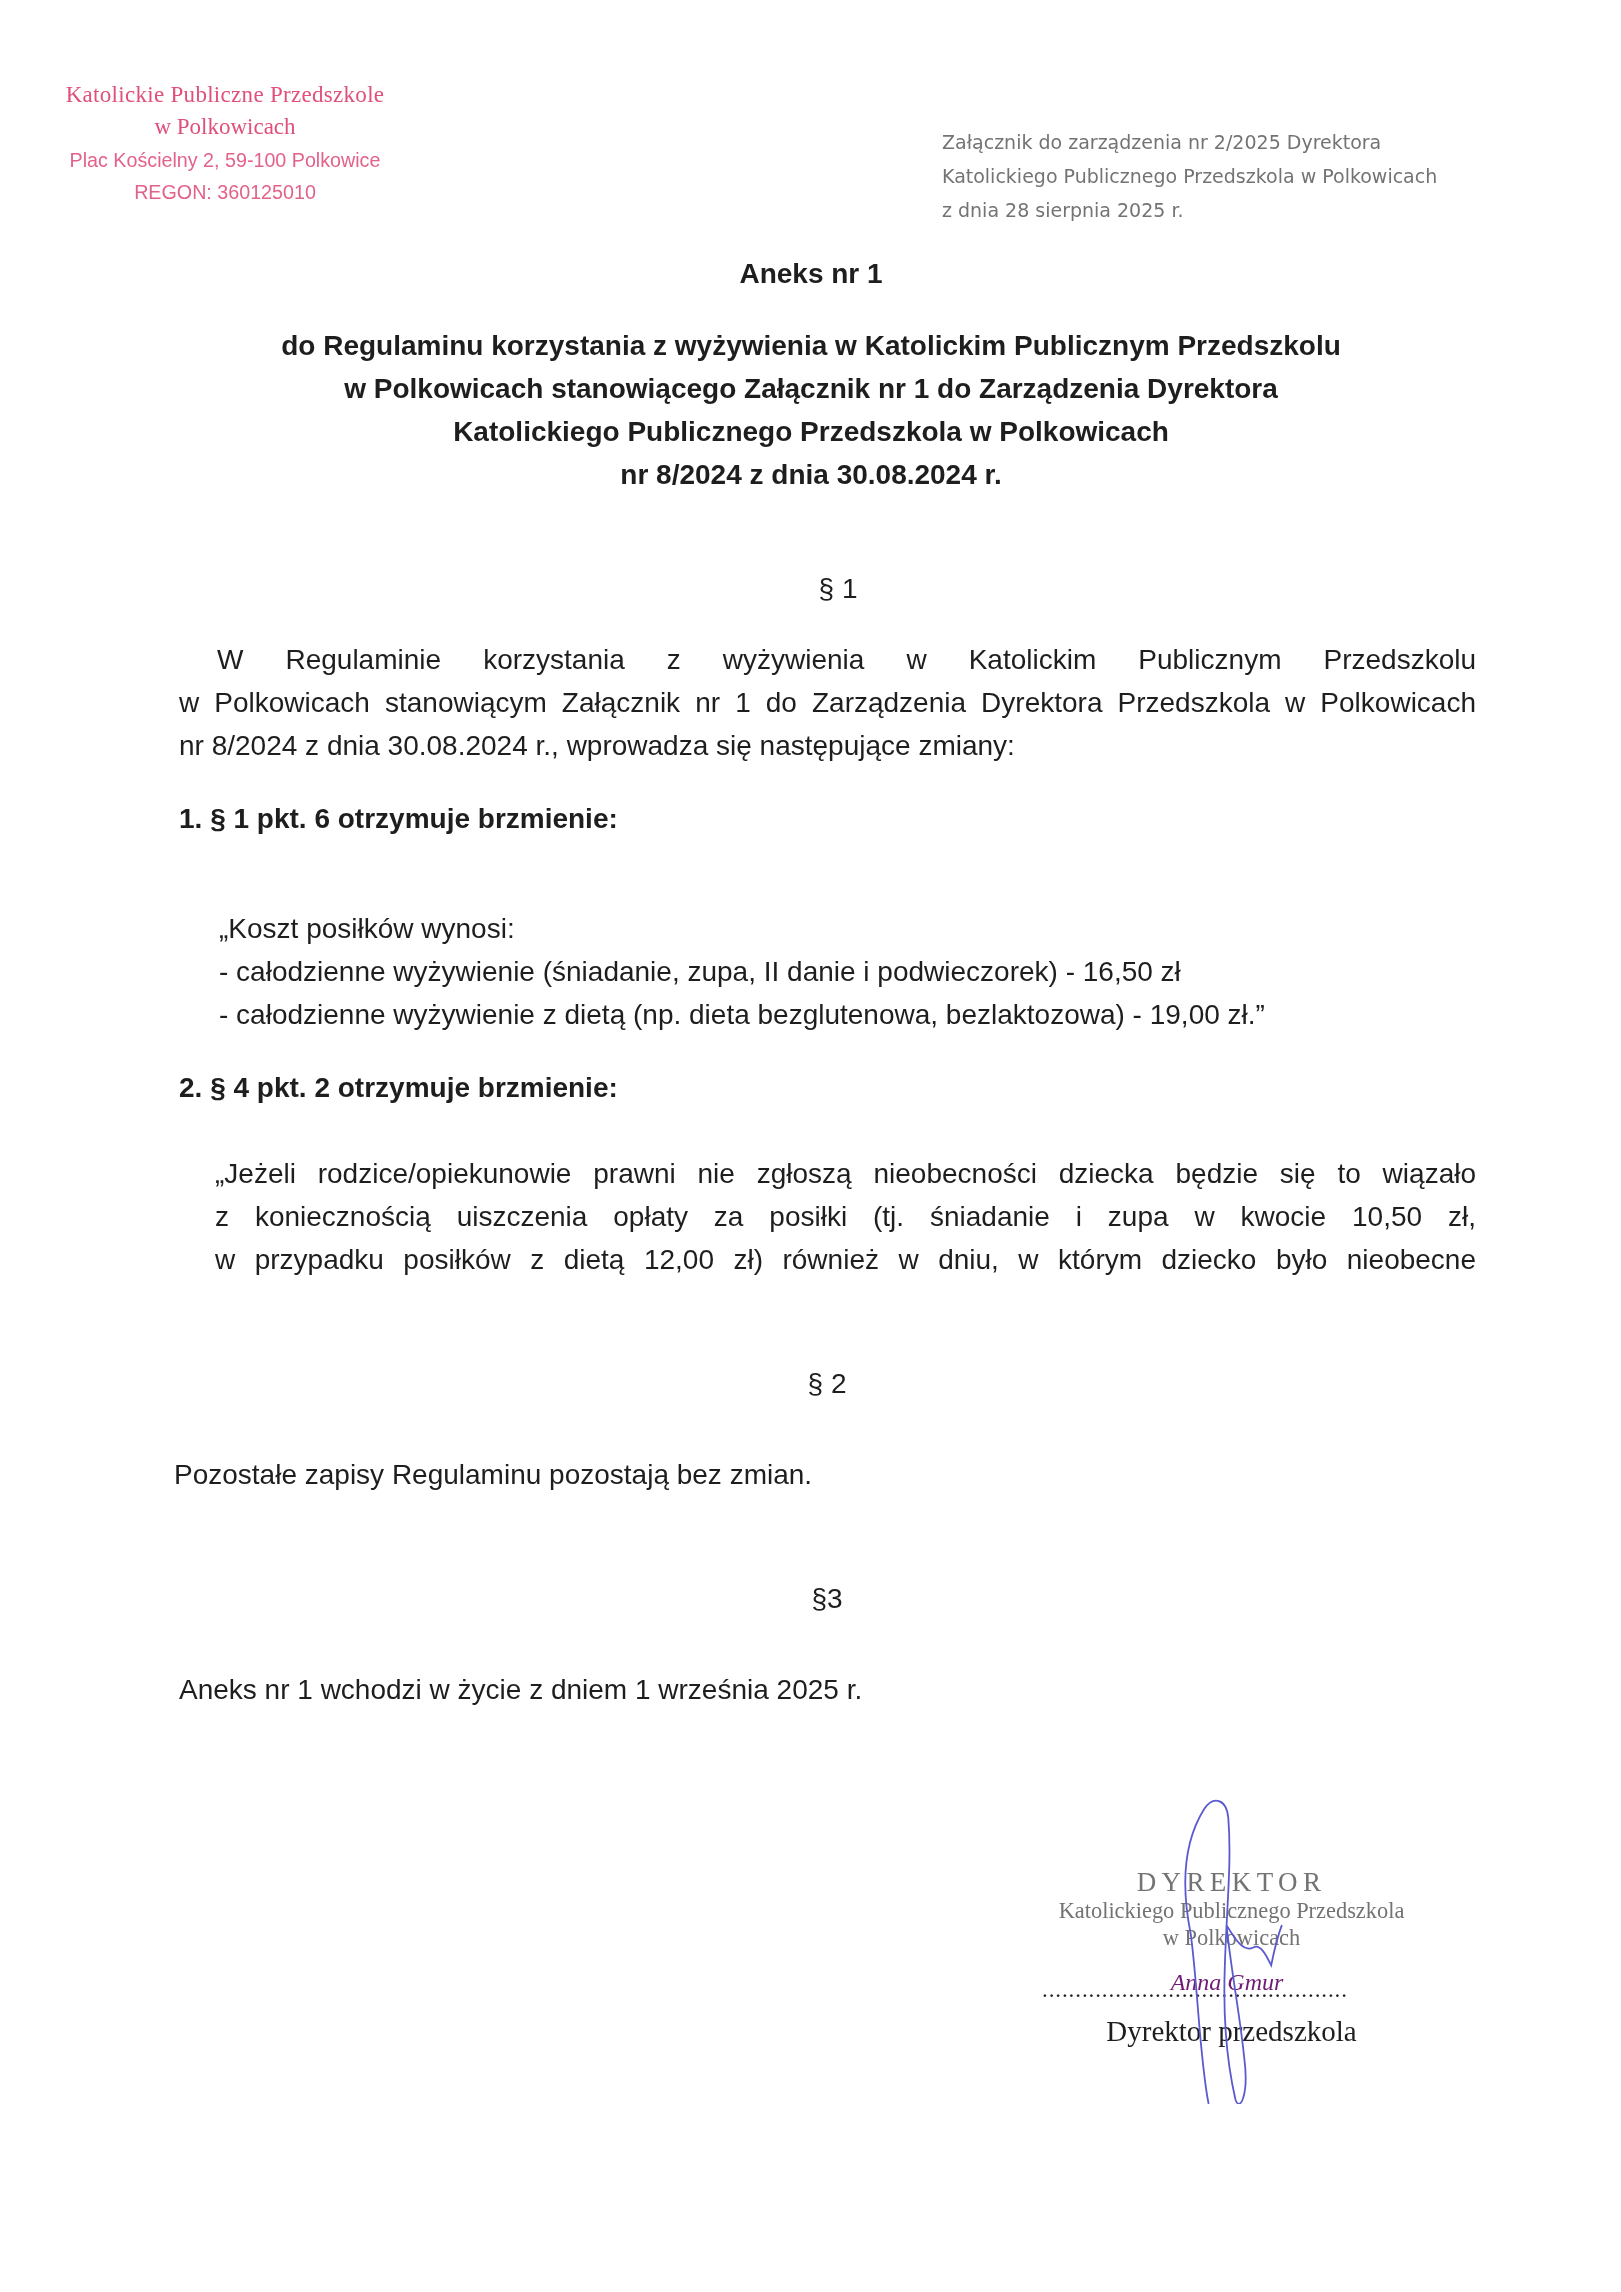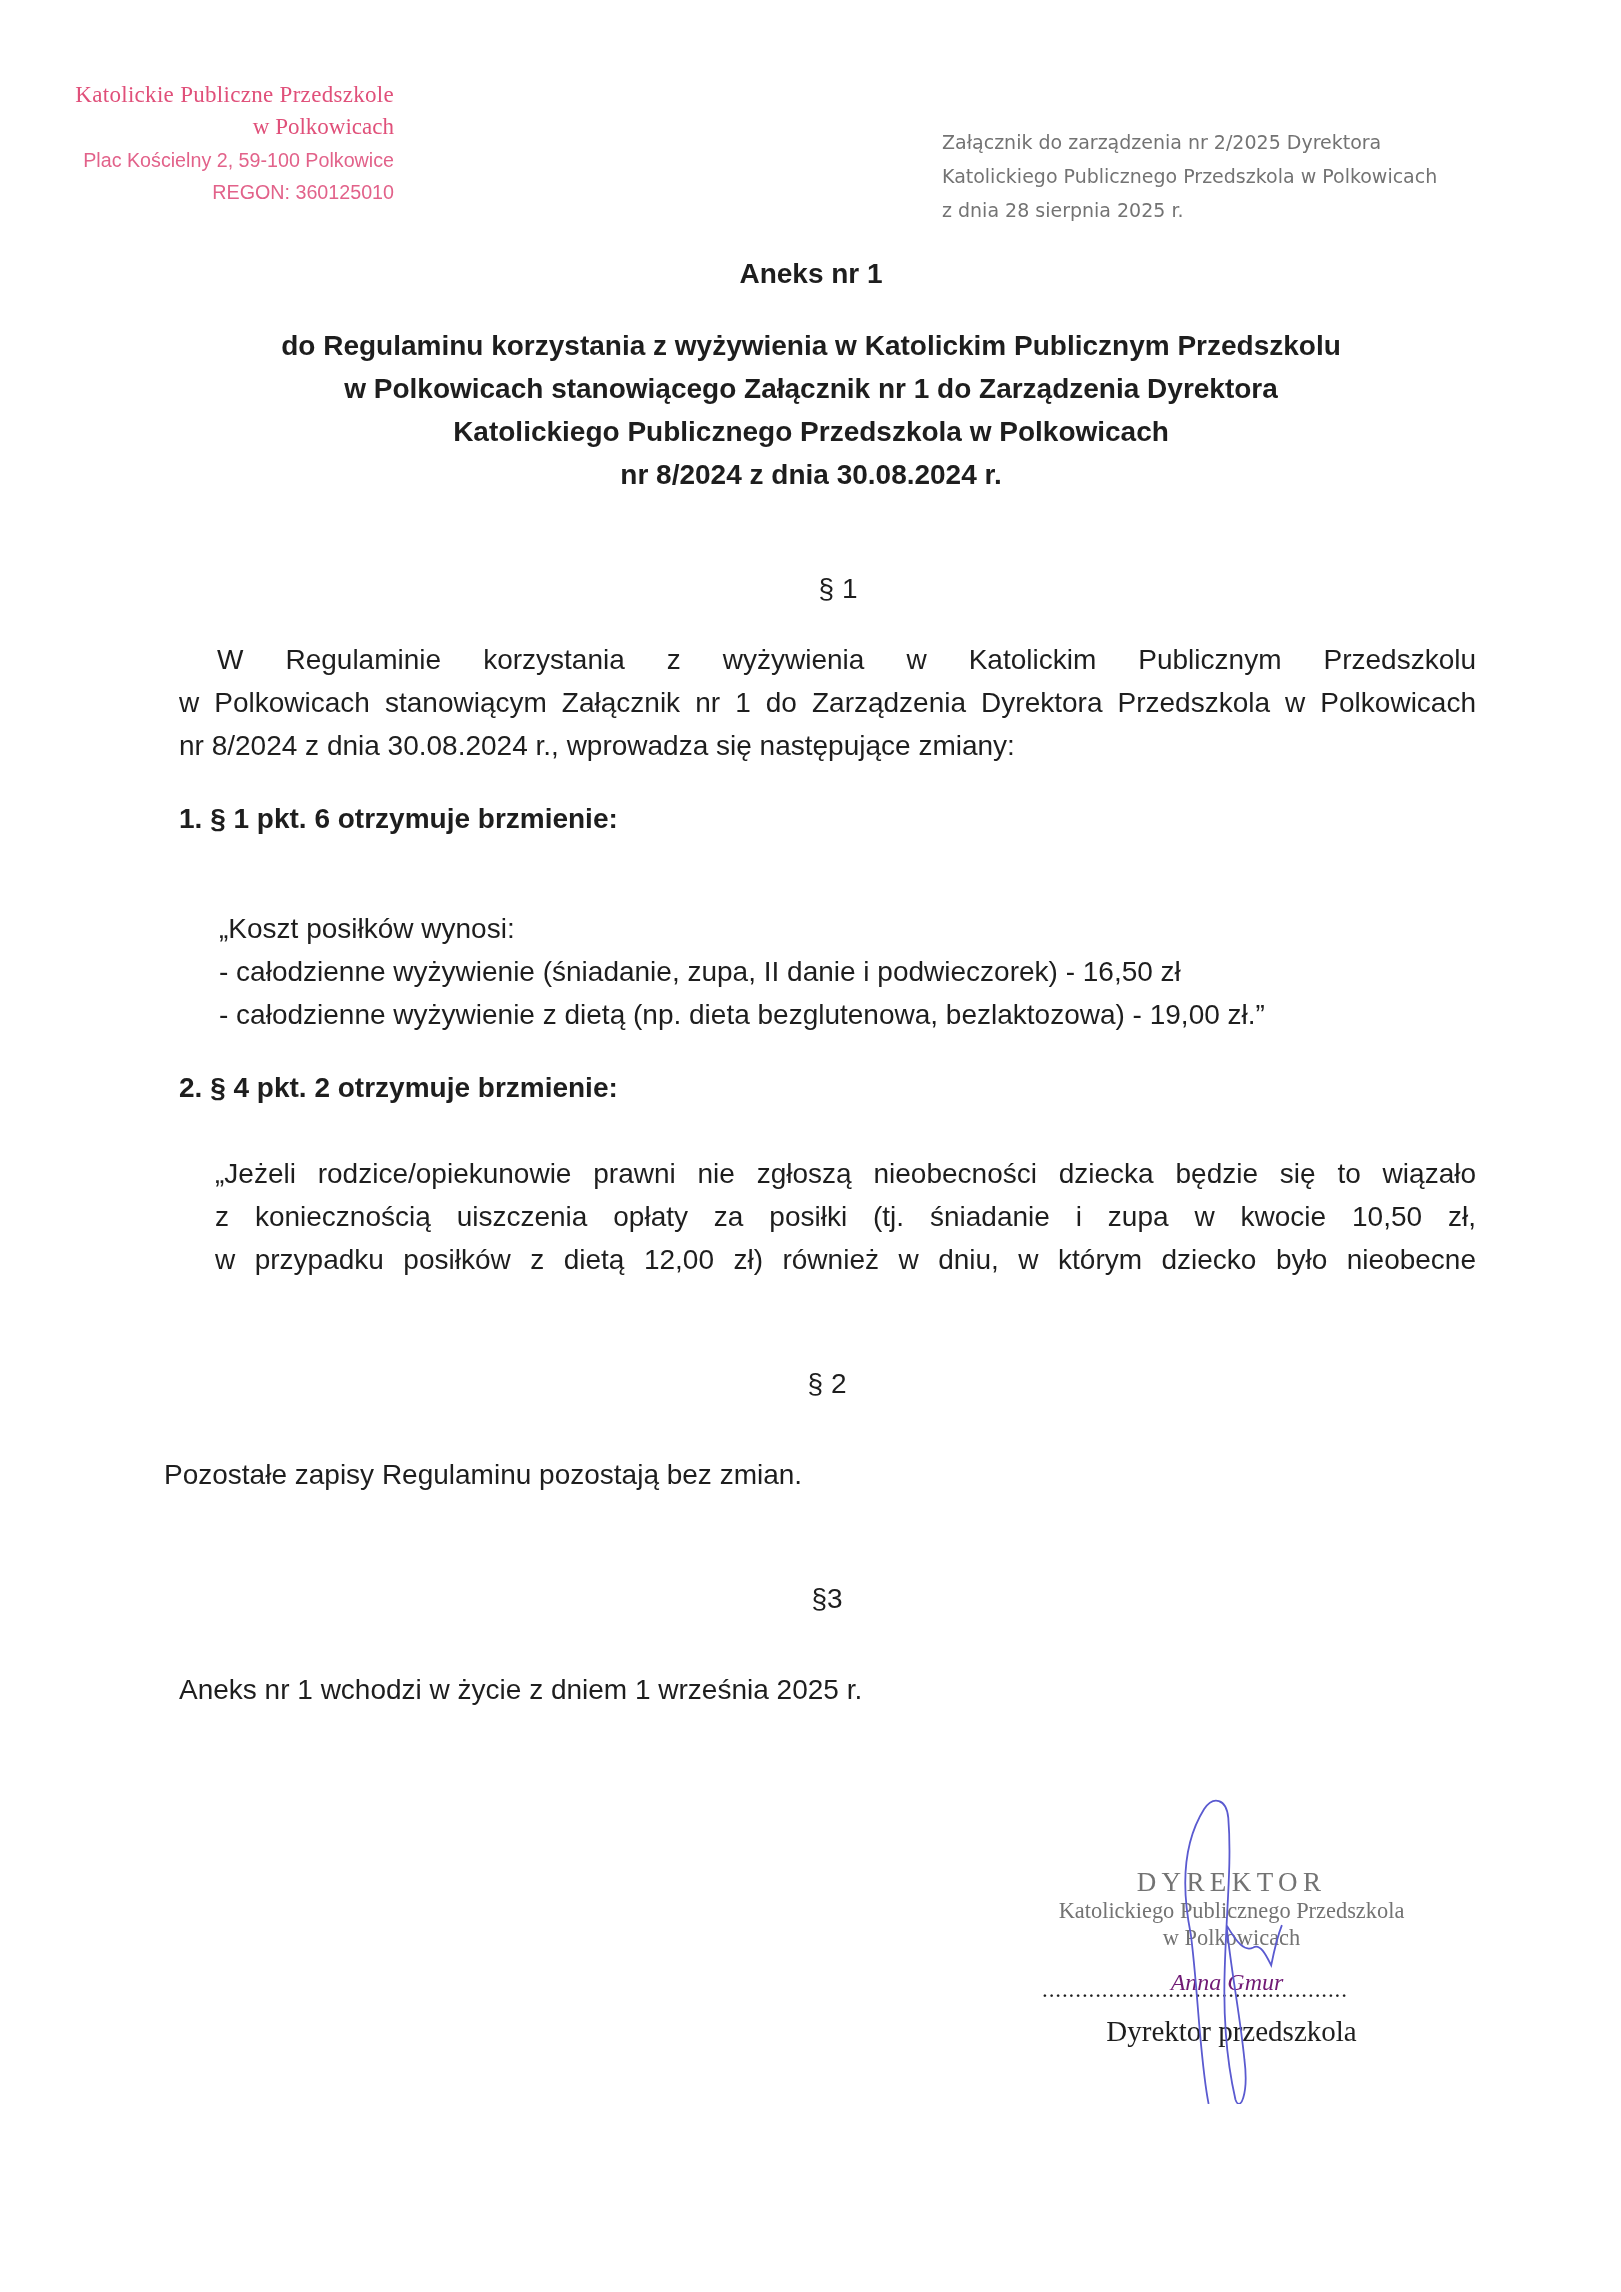--- a/index.html
+++ b/index.html
@@ -1,19 +1,19 @@
 <!DOCTYPE html>
 <html style="font-size:14.3px"><head>
 <meta charset="utf-8">
 <style>
   html, body { margin: 0; padding: 0; background: #ffffff; }
   body { width: 1622px; height: 2293px; position: relative; overflow: hidden; }
   .page { position: absolute; left: 0; top: 0; width: 1622px; height: 2293px; background: #fff; }
   .serif { font-family: Liberation Sans, sans-serif; color: #1e1e1e; }
-  .stamp-top { position: absolute; left: 36px; top: 79px; width: 358px; text-align: right; color: #e0507a; }
+  .stamp-top { position: absolute; left: 46px; top: 79px; width: 358px; text-align: center; color: #e0507a; }
   .stamp-top .l1 { font-family: "Liberation Serif", serif; font-size: 23px; line-height: 32px; letter-spacing: 0.3px; }
   .stamp-top .l2 { font-family: "Liberation Serif", serif; font-size: 23px; line-height: 32px; }
   .stamp-top .l3 { font-family: "Liberation Sans", sans-serif; font-size: 19.7px; line-height: 34px; color: #e2628a; }
   .stamp-top .l4 { font-family: "Liberation Sans", sans-serif; font-size: 19.7px; line-height: 30px; color: #e2628a; }
 
   .attachment { position: absolute; left: 942px; top: 125px; font-family: "DejaVu Sans", sans-serif; font-size: 19px; line-height: 34px; color: #737373; }
 
   .title { position: absolute; left: 0; width: 1622px; text-align: center; font-weight: bold; font-size: 28px; }
   .subtitle { position: absolute; left: 0; width: 1622px; top: 324px; text-align: center; font-weight: bold; font-size: 28px; line-height: 43px; }
 
@@ -76,21 +76,21 @@
 
   <div class="body-text serif bold" style="left:179px; top:1066px;">2. § 4 pkt. 2 otrzymuje brzmienie:</div>
 
   <div class="body-text serif" style="left:215px; top:1152px; width:1261px;">
     <span class="justify-line">„Jeżeli rodzice/opiekunowie prawni nie zgłoszą nieobecności dziecka będzie się to wiązało</span>
     <span class="justify-line">z koniecznością uiszczenia opłaty za posiłki (tj. śniadanie i zupa w kwocie 10,50 zł,</span>
     <span class="justify-line">w przypadku posiłków z dietą 12,00 zł) również w dniu, w którym dziecko było nieobecne</span>
   </div>
 
   <div class="para-mark serif" style="top:1368px; left:16px;">§ 2</div>
-  <div class="body-text serif" style="left:164px; top:1453px;">Pozostałe zapisy Regulaminu pozostają bez zmian.</div>
+  <div class="body-text serif" style="left:174px; top:1453px;">Pozostałe zapisy Regulaminu pozostają bez zmian.</div>
 
   <div class="para-mark serif" style="top:1583px; left:16px;">§3</div>
   <div class="body-text serif" style="left:179px; top:1668px;">Aneks nr 1 wchodzi w życie z dniem 1 września 2025 r.</div>
 
   <div class="sig-stamp">
     <div class="d">DYREKTOR</div>
     <div class="k">Katolickiego Publicznego Przedszkola</div>
     <div class="w">w Polkowicach</div>
   </div>
   <div class="sig-name">Anna Gmur</div>

